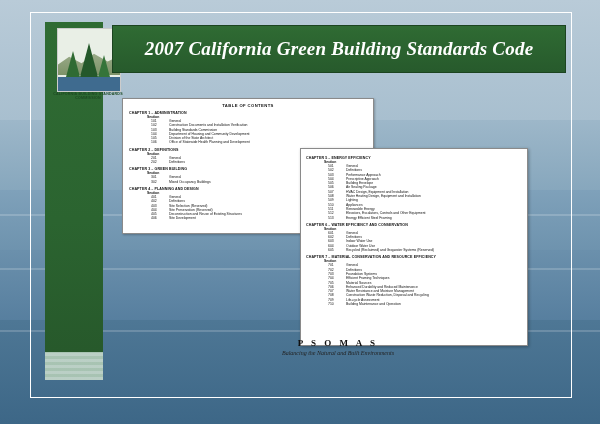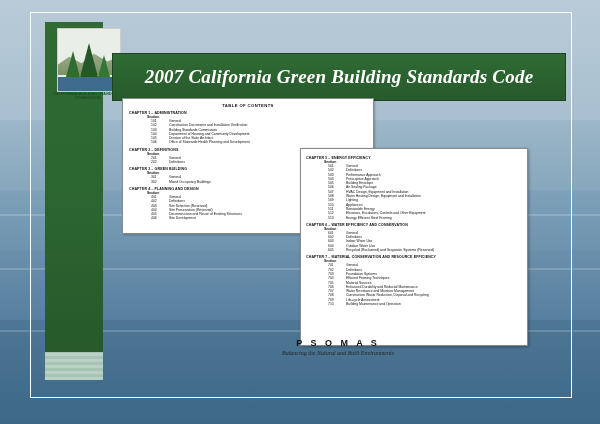--- a/index.html
+++ b/index.html
@@ -58,21 +58,21 @@
     position:absolute;left:48px;top:92px;width:80px;
     text-align:center;font-size:3.6px;line-height:4.4px;color:#1d4a22;font-weight:bold;
     letter-spacing:.2px;
   }
 
   
   .title-bar{
     position:absolute;left:112px;top:25px;width:452px;height:46px;
     background:linear-gradient(180deg,#2f6b33,#275a2c);
     border:1px solid #1c4420;
-    display:flex;align-items:center;justify-content:center;margin-top:28px;
+    display:flex;align-items:center;justify-content:center;
   }
   .title-bar .title{
     font-family:"Liberation Serif", serif;
     font-style:italic;font-weight:bold;color:#ffffff;
     font-size:19px;letter-spacing:.2px;white-space:nowrap;
   }
 
   
   .toc-back{
     position:absolute;left:122px;top:98px;width:252px;height:136px;
@@ -98,21 +98,21 @@
   }
   .row{display:flex;font-size:3.4px;color:#111;line-height:4.3px;}
   .row .num{width:18px;margin-left:22px;}
   .row .nm{flex:1;}
 
   
   .footer{
     position:absolute;left:112px;top:338px;width:452px;text-align:center;
   }
   .footer .brand{
-    font-family:Liberation Sans, sans-serif;
+    font-family:Liberation Serif, serif;
     font-weight:bold;font-size:9px;letter-spacing:3px;color:#111;
   }
   .footer .tag{
     font-family:"Liberation Serif", serif;font-style:italic;
     font-size:6px;color:#222;margin-top:2px;
   }
 </style>
 </head>
 <body>
 

